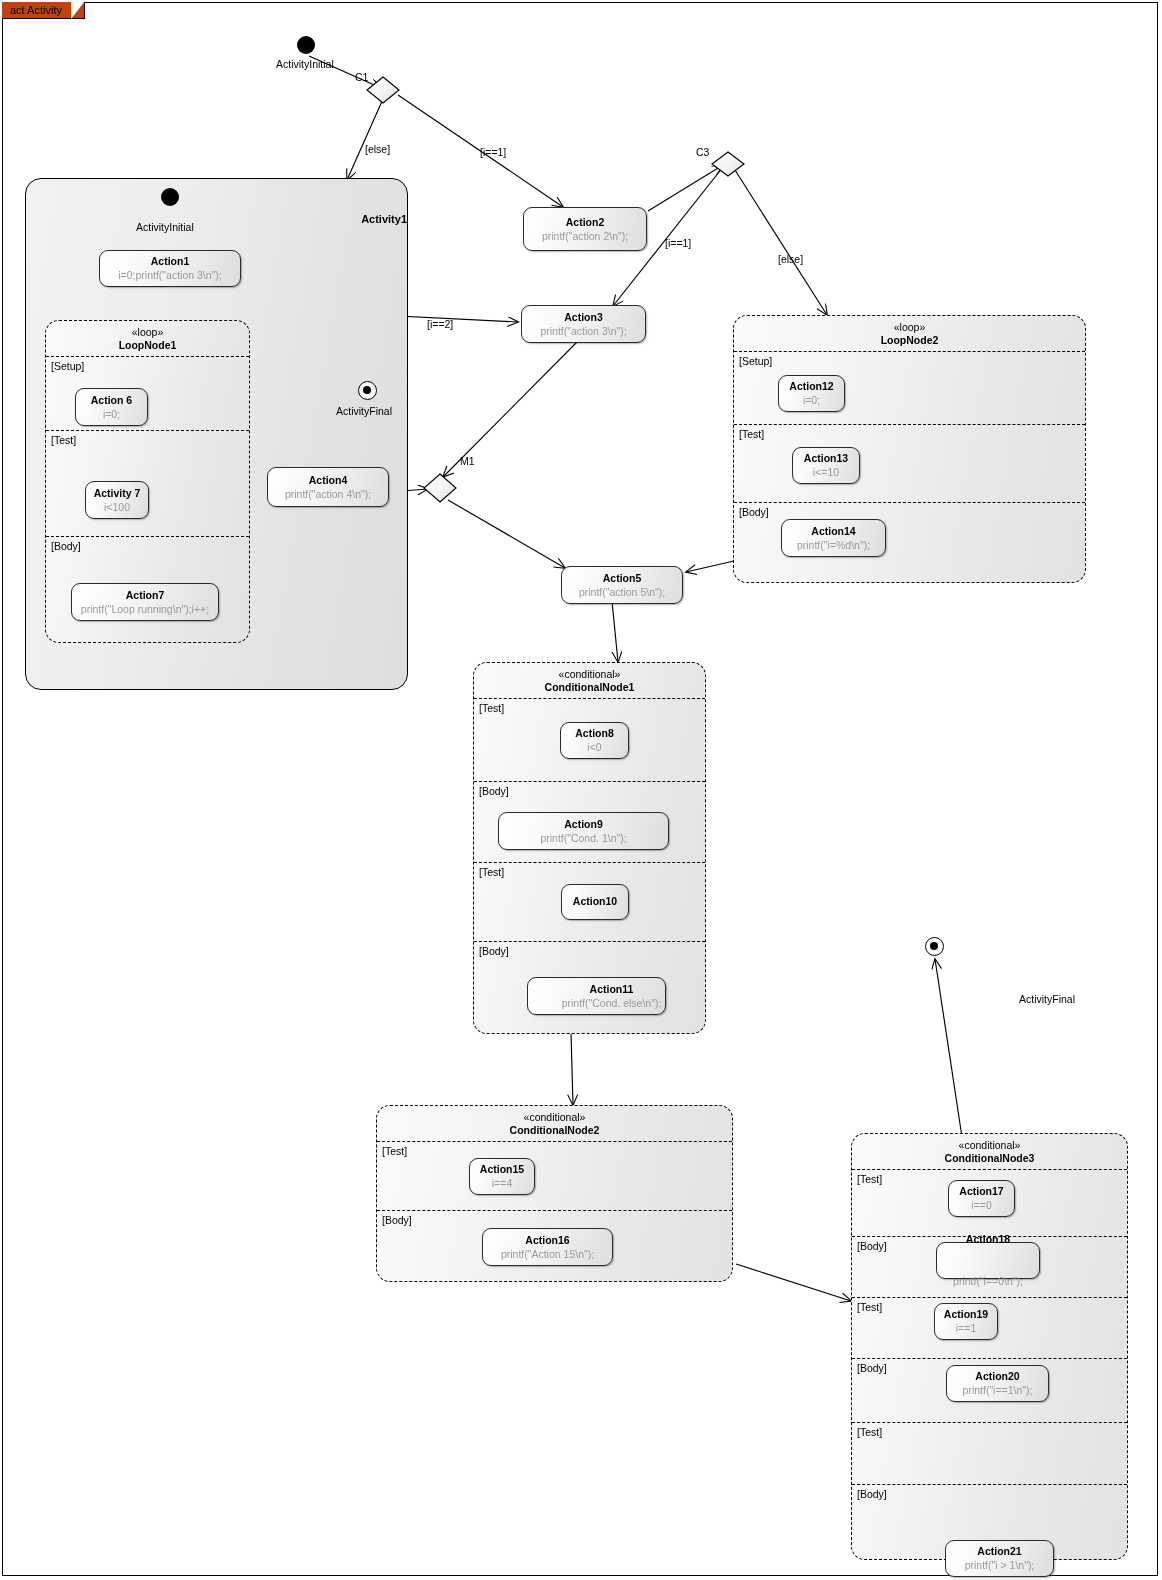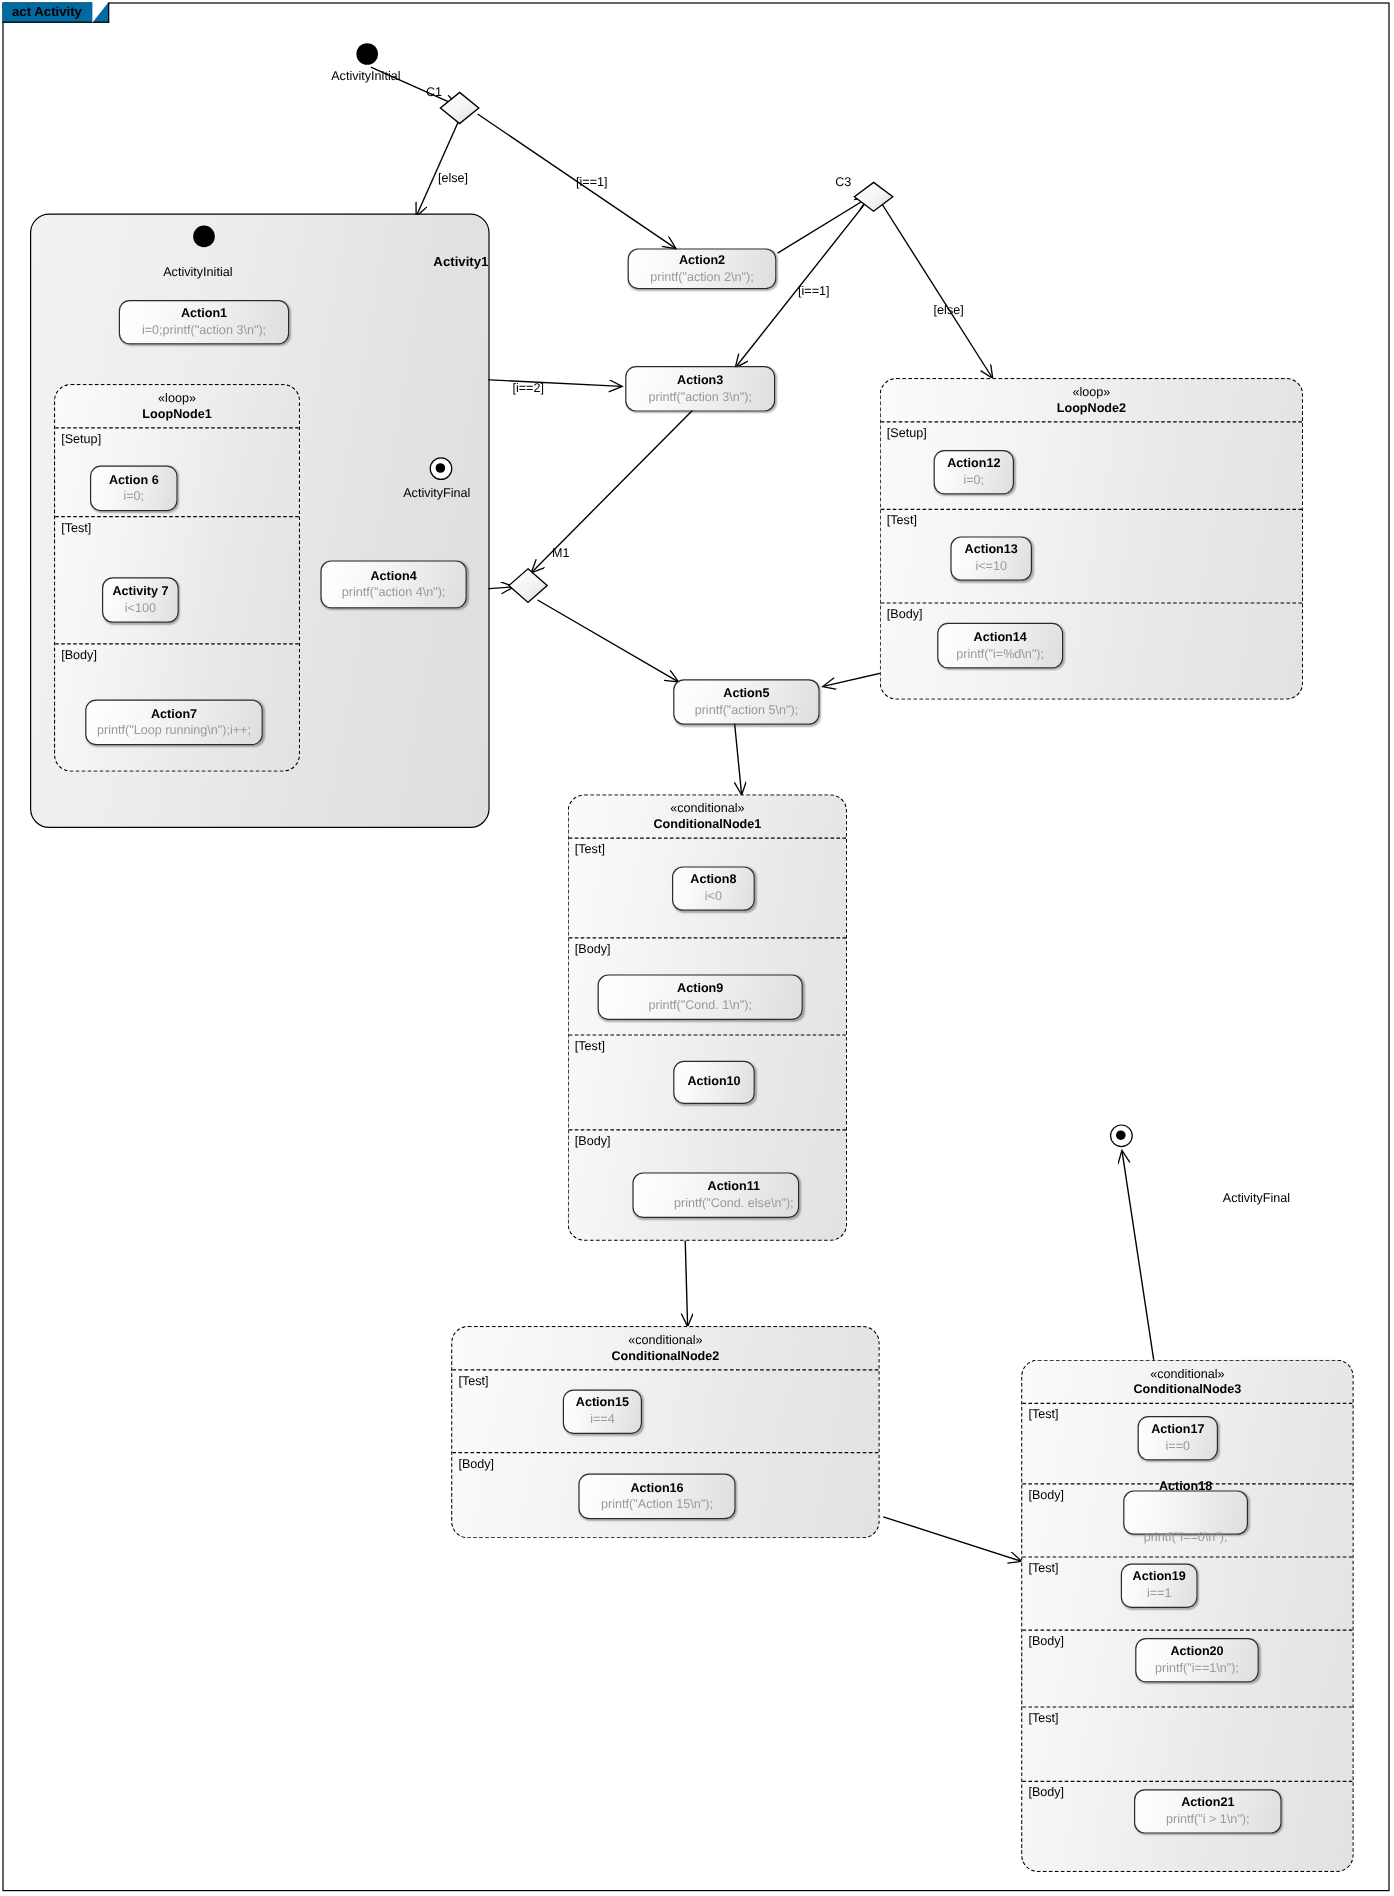--- a/index.html
+++ b/index.html
@@ -4,21 +4,21 @@
 <title>act Activity</title>
 <style>
   html,body{margin:0;padding:0;background:#ffffff;}
   body{font-family:"Liberation Sans",sans-serif;}
   #canvas{position:relative;width:1162px;height:1580px;background:#fff;overflow:hidden;}
 
   
   .frame{position:absolute;left:2px;top:2px;width:1156px;height:1574px;border:1.5px solid #000;box-sizing:border-box;}
   .frame-tab{position:absolute;left:2px;top:2px;height:17px;box-sizing:border-box;
              border:1.5px solid #000;border-top:none;border-left:none;
-             background:#0369a1;padding:0 22px 0 8px;font-size:11px;font-weight:bold;
+             background:#c2410c;padding:0 22px 0 8px;font-size:11px;font-weight:normal;
              line-height:16px;color:#000;}
   .frame-tab:after{content:"";position:absolute;right:-1px;top:-1px;width:0;height:0;
              border-left:14px solid #fff;border-bottom:18px solid transparent;}
   .frame-tab .tabtxt{position:relative;z-index:2;}
 
   
   svg.edges{position:absolute;left:0;top:0;width:1162px;height:1580px;pointer-events:none;}
 
   
   .activity-frame{position:absolute;border:1.5px solid #000;border-radius:16px;
@@ -188,21 +188,21 @@
   </div>
 
   <div class="final" style="left:358px;top:381px;"></div>
   <div class="lbl" style="left:336px;top:405px;">ActivityFinal</div>
 
   <div class="action" style="left:267px;top:467px;width:122px;height:40px;">
     <div class="an">Action4</div>
     <div class="ab">printf("action 4\n");</div>
   </div>
 
-  <div class="action" style="left:523px;top:207px;width:124px;height:34px;">
+  <div class="action" style="left:523px;top:207px;width:124px;height:44px;">
     <div class="an">Action2</div>
     <div class="ab">printf("action 2\n");</div>
   </div>
 
   <div class="action" style="left:521px;top:305px;width:125px;height:38px;">
     <div class="an">Action3</div>
     <div class="ab">printf("action 3\n");</div>
   </div>
 
   <div class="struct" style="left:733px;top:315px;width:353px;height:268px;">
@@ -326,21 +326,21 @@
   <div class="action" style="left:934px;top:1303px;width:64px;height:37px;">
     <div class="an">Action19</div>
     <div class="ab">i==1</div>
   </div>
 
   <div class="action" style="left:946px;top:1365px;width:103px;height:37px;">
     <div class="an">Action20</div>
     <div class="ab">printf("i==1\n");</div>
   </div>
 
-  <div class="action" style="left:945px;top:1491px;width:123px;height:37px;">
+  <div class="action" style="left:945px;top:1540px;width:109px;height:37px;">
     <div class="an">Action21</div>
     <div class="ab">printf("i &gt; 1\n");</div>
   </div>
 
   <div class="final" style="left:925px;top:937px;"></div>
   <div class="lbl" style="left:1019px;top:993px;">ActivityFinal</div>
 
 </div>
 
 </body></html>

